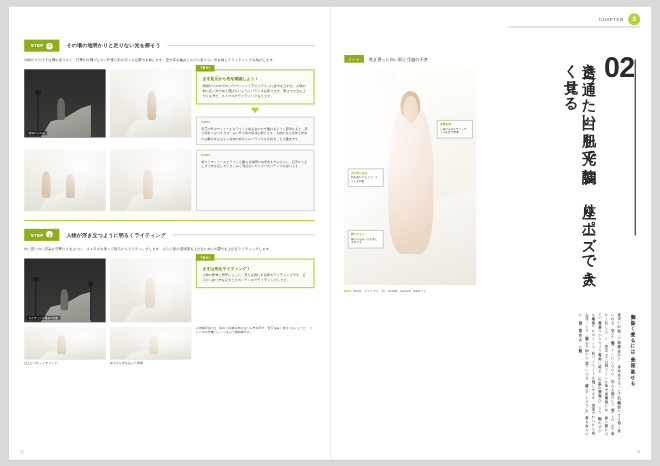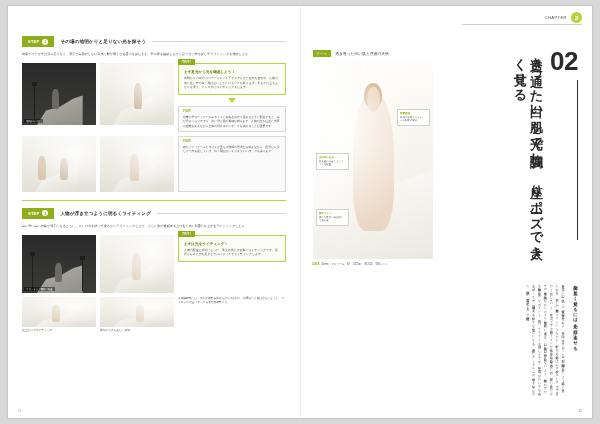--- a/index.html
+++ b/index.html
@@ -322,21 +322,21 @@
       </div>
 
       <div class="data-line">
         <b>DATA</b><span>45mm　マニュアル　f/2　1/125秒　ISO125　WBオート</span>
       </div>
     </div>
 
     <div style="position:absolute;right:14px;top:42px;display:flex;align-items:flex-start;gap:6px;">
       <div class="vtitle">透き通った白い肌を光で強調し
 座りポーズで大きく見せる</div>
-      <div style="display:flex;flex-direction:column;align-items:flex-end;">
+      <div style="display:flex;align-items:flex-start;">
         <div class="vnum">02</div>
         <div style="width:1px;height:160px;background:#2b2b2b;margin-top:6px;"></div>
       </div>
     </div>
 
     <div style="position:absolute;right:14px;bottom:24px;display:flex;align-items:flex-start;gap:8px;">
       <div class="vbody">透き通った白い肌はこの章の表現の柱であり、光を回り込ませることで肌の階調を残したまま明るく見せられる。窓からの自然光をメインにしながら、影になる部分にはレフ板やストロボで柔らかく起こしていく。座りポーズでは脚のラインが体の中で最も印象に残るため、膝から足先にかけての角度を意識しながらカメラ位置を低めに構える。
 白い衣装と白い背景が同化しないよう、輪郭にわずかな陰影を残すのがポイント。肌のハイライトを飛ばしすぎず、頬や肩のやわらかな丸みを保つことで、浮遊感のある軽やかな仕上がりになる。露出はヒストグラムの右寄りを保ちながら、白飛びの直前で止めるのが理想的だ。</div>
       <div class="vsub">脚を美しく見せるには
 光を回り込ませる</div>

